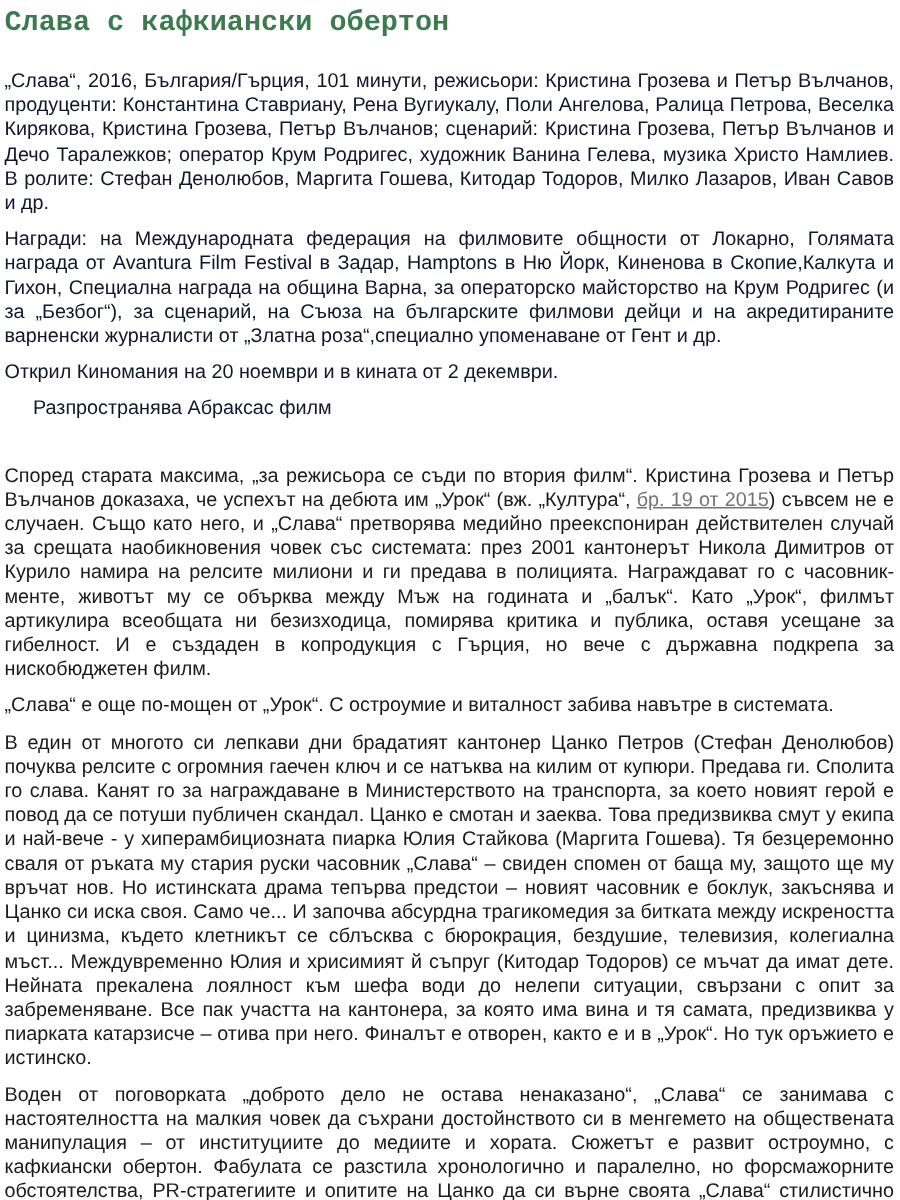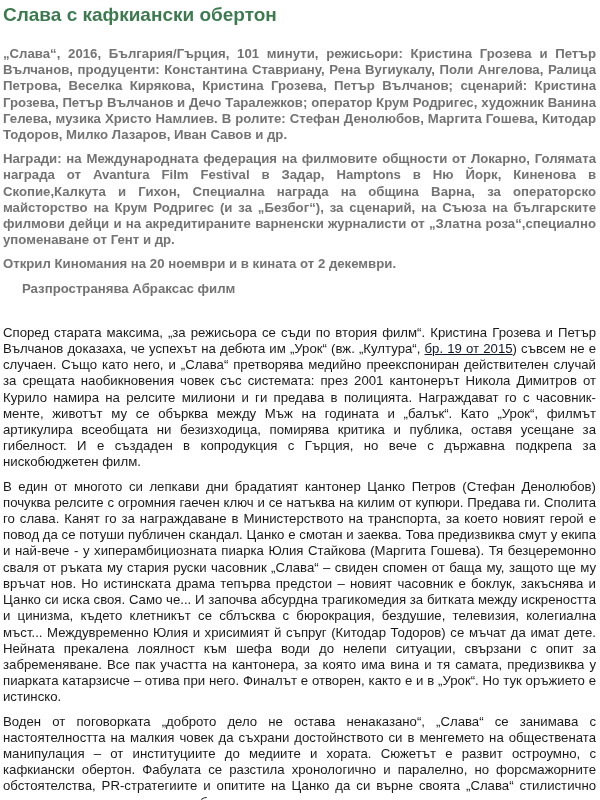--- a/index.html
+++ b/index.html
@@ -11,67 +11,68 @@
       width: 600px;
       height: 800px;
       overflow: hidden;
       font-family: "Liberation Sans", sans-serif;
       color: #111111;
     }
     .page {
       padding: 2px 4px 0 3px;
     }
     .title {
-      font-family: Liberation Sans, sans-serif;
+      font-family: Liberation Mono, monospace;
       font-weight: bold;
       font-size: 19px;
       color: #3d7a50;
       margin: 2px 0 20px 0;
       line-height: 22px;
     }
     .credits p {
-      font-weight: bold;
+      font-weight: normal;
       font-size: 13.2px;
       line-height: 16.2px;
       margin: 0 0 8px 0;
       text-align: justify;
-      color: #737373;
+      color: #0f172a;
     }
     .credits p.tight {
       margin-bottom: 10px;
       padding-left: 19px;
     }
     .spacer {
       height: 18px;
     }
     .body p {
       font-size: 13.2px;
       line-height: 16.2px;
       margin: 0 0 8px 0;
       text-align: justify;
       color: #1a1a1a;
     }
     a.link {
-      color: #0f172a;
+      color: #737373;
       text-decoration: underline;
     }
   </style>
 </head>
 <body>
 
 <div class="page">
   <h1 class="title">Слава с кафкиански обертон</h1>
 
   <div class="credits">
     <p>„Слава“, 2016, България/Гърция, 101 минути, режисьори: Кристина Грозева и Петър Вълчанов, продуценти: Константина Ставриану, Рена Вугиукалу, Поли Ангелова, Ралица Петрова, Веселка Кирякова, Кристина Грозева, Петър Вълчанов; сценарий: Кристина Грозева, Петър Вълчанов и Дечо Таралежков; оператор Крум Родригес, художник Ванина Гелева, музика Христо Намлиев. В ролите: Стефан Денолюбов, Маргита Гошева, Китодар Тодоров, Милко Лазаров, Иван Савов и др.</p>
     <p>Награди: на Международната федерация на филмовите общности от Локарно, Голямата награда от Avantura Film Festival в Задар, Hamptons в Ню Йорк, Киненова в Скопие,Калкута и Гихон, Специална награда на община Варна, за операторско майсторство на Крум Родригес (и за „Безбог“), за сценарий, на Съюза на българските филмови дейци и на акредитираните варненски журналисти от „Златна роза“,специално упоменаване от Гент и др.</p>
     <p>Открил Киномания на 20 ноември и в кината от 2 декември.</p>
     <p class="tight">Разпространява Абраксас филм</p>
   </div>
 
   <div class="spacer"></div>
 
   <div class="body">
     <p><span>Според старата максима, „за режисьора се съди по втория филм“. Кристина Грозева и Петър Вълчанов доказаха, че успехът на дебюта им „Урок“ (вж. „Култура“, </span><a class="link" href="#">бр. 19 от 2015</a><span>) съвсем не е случаен. Също като него, и „Слава“ претворява медийно преекспониран действителен случай за срещата наобикновения човек със системата: през 2001 кантонерът Никола Димитров от Курило намира на релсите милиони и ги предава в полицията. Награждават го с часовник-менте, животът му се обърква между Мъж на годината и „балък“. Като „Урок“, филмът артикулира всеобщата ни безизходица, помирява критика и публика, оставя усещане за гибелност. И е създаден в копродукция с Гърция, но вече с държавна подкрепа за нискобюджетен филм.</span></p>
+    <p>„Слава“ е още по-мощен от „Урок“. С остроумие и виталност забива навътре в системата.</p>
     <p>В един от многото си лепкави дни брадатият кантонер Цанко Петров (Стефан Денолюбов) почуква релсите с огромния гаечен ключ и се натъква на килим от купюри. Предава ги. Сполита го слава. Канят го за награждаване в Министерството на транспорта, за което новият герой е повод да се потуши публичен скандал. Цанко е смотан и заеква. Това предизвиква смут у екипа и най-вече - у хиперамбициозната пиарка Юлия Стайкова (Маргита Гошева). Тя безцеремонно сваля от ръката му стария руски часовник „Слава“ – свиден спомен от баща му, защото ще му връчат нов. Но истинската драма тепърва предстои – новият часовник е боклук, закъснява и Цанко си иска своя. Само че... И започва абсурдна трагикомедия за битката между искреността и цинизма, където клетникът се сблъсква с бюрокрация, бездушие, телевизия, колегиална мъст... Междувременно Юлия и хрисимият й съпруг (Китодар Тодоров) се мъчат да имат дете. Нейната прекалена лоялност към шефа води до нелепи ситуации, свързани с опит за забременяване. Все пак участта на кантонера, за която има вина и тя самата, предизвиква у пиарката катарзисче – отива при него. Финалът е отворен, както е и в „Урок“. Но тук оръжието е истинско.</p>
     <p>Воден от поговорката „доброто дело не остава ненаказано“, „Слава“ се занимава с настоятелността на малкия човек да съхрани достойнството си в менгемето на обществената манипулация – от институциите до медиите и хората. Сюжетът е развит остроумно, с кафкиански обертон. Фабулата се разстила хронологично и паралелно, но форсмажорните обстоятелства, PR-стратегиите и опитите на Цанко да си върне своята „Слава“ стилистично раздвояват наратива между свободното дишане на релсите и</p>
   </div>
 </div>
 
 </body></html>

